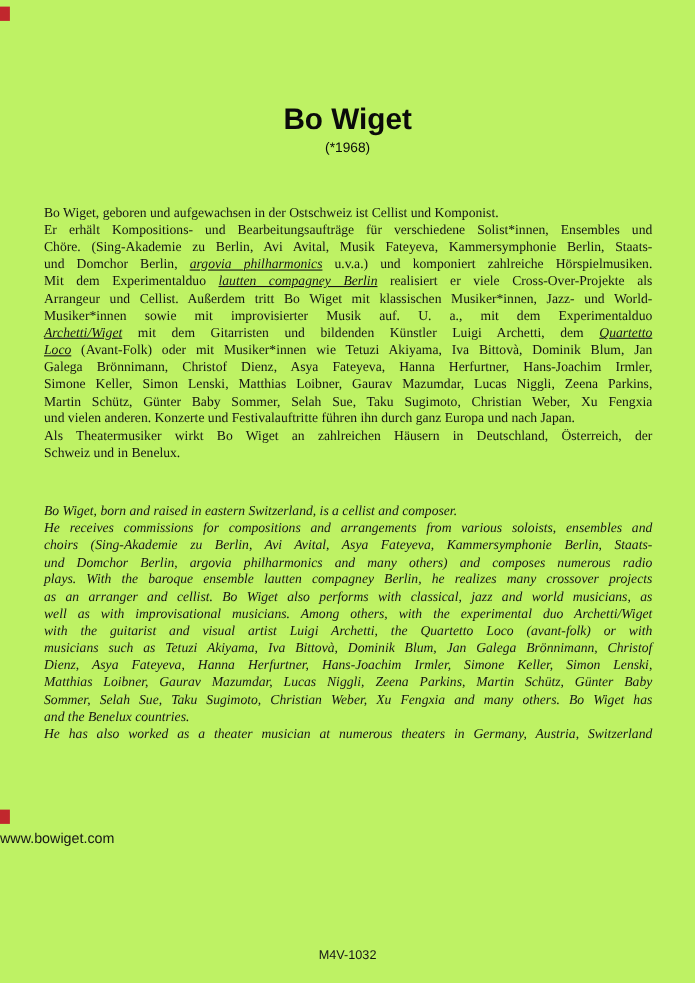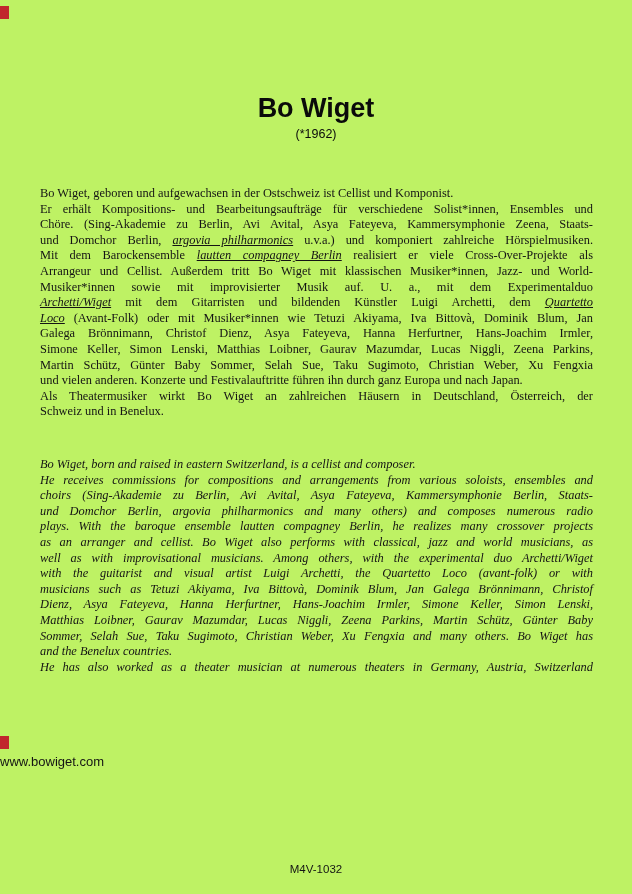--- a/index.html
+++ b/index.html
@@ -70,28 +70,28 @@
 </style>
 </head>
 <body>
 
 <div class="page" style="background: #bef264;">
 
   <span class="redmark" id="redmark-top" style="background: rgb(193, 39, 45);"></span>
   <span class="redmark" id="redmark-bottom" style="background: rgb(193, 39, 45);"></span>
 
   <div class="doc-title">Bo Wiget</div>
-  <div class="doc-subtitle">(*1962)</div>
+  <div class="doc-subtitle">(*1968)</div>
 
   <div class="bio" id="german-bio">
       <div class="line"><span>Bo Wiget, geboren und aufgewachsen in der Ostschweiz ist Cellist und Komponist.</span></div>
       <div class="line just"><span>Er erhält Kompositions- und Bearbeitungsaufträge für verschiedene Solist*innen, Ensembles und</span></div>
-      <div class="line just"><span>Chöre. (Sing-Akademie zu Berlin, Avi Avital, Asya Fateyeva, Kammersymphonie Zeena, Staats-</span></div>
+      <div class="line just"><span>Chöre. (Sing-Akademie zu Berlin, Avi Avital, Musik Fateyeva, Kammersymphonie Berlin, Staats-</span></div>
       <div class="line just"><span>und Domchor Berlin, </span><span class="it">argovia philharmonics</span><span> u.v.a.) und komponiert zahlreiche Hörspielmusiken.</span></div>
-      <div class="line just"><span>Mit dem Barockensemble </span><span class="it">lautten compagney Berlin</span><span> realisiert er viele Cross-Over-Projekte als</span></div>
+      <div class="line just"><span>Mit dem Experimentalduo </span><span class="it">lautten compagney Berlin</span><span> realisiert er viele Cross-Over-Projekte als</span></div>
       <div class="line just"><span>Arrangeur und Cellist. Außerdem tritt Bo Wiget mit klassischen Musiker*innen, Jazz- und World-</span></div>
       <div class="line just"><span>Musiker*innen sowie mit improvisierter Musik auf. U. a., mit dem Experimentalduo</span></div>
       <div class="line just"><span class="it">Archetti/Wiget</span><span> mit dem Gitarristen und bildenden Künstler Luigi Archetti, dem </span><span class="it">Quartetto</span></div>
       <div class="line just"><span class="it">Loco</span><span> (Avant-Folk) oder mit Musiker*innen wie Tetuzi Akiyama, Iva Bittovà, Dominik Blum, Jan</span></div>
       <div class="line just"><span>Galega Brönnimann, Christof Dienz, Asya Fateyeva, Hanna Herfurtner, Hans-Joachim Irmler,</span></div>
       <div class="line just"><span>Simone Keller, Simon Lenski, Matthias Loibner, Gaurav Mazumdar, Lucas Niggli, Zeena Parkins,</span></div>
       <div class="line just"><span>Martin Schütz, Günter Baby Sommer, Selah Sue, Taku Sugimoto, Christian Weber, Xu Fengxia</span></div>
       <div class="line"><span>und vielen anderen. Konzerte und Festivalauftritte führen ihn durch ganz Europa und nach Japan.</span></div>
       <div class="line just"><span>Als Theatermusiker wirkt Bo Wiget an zahlreichen Häusern in Deutschland, Österreich, der</span></div>
       <div class="line"><span>Schweiz und in Benelux.</span></div>

